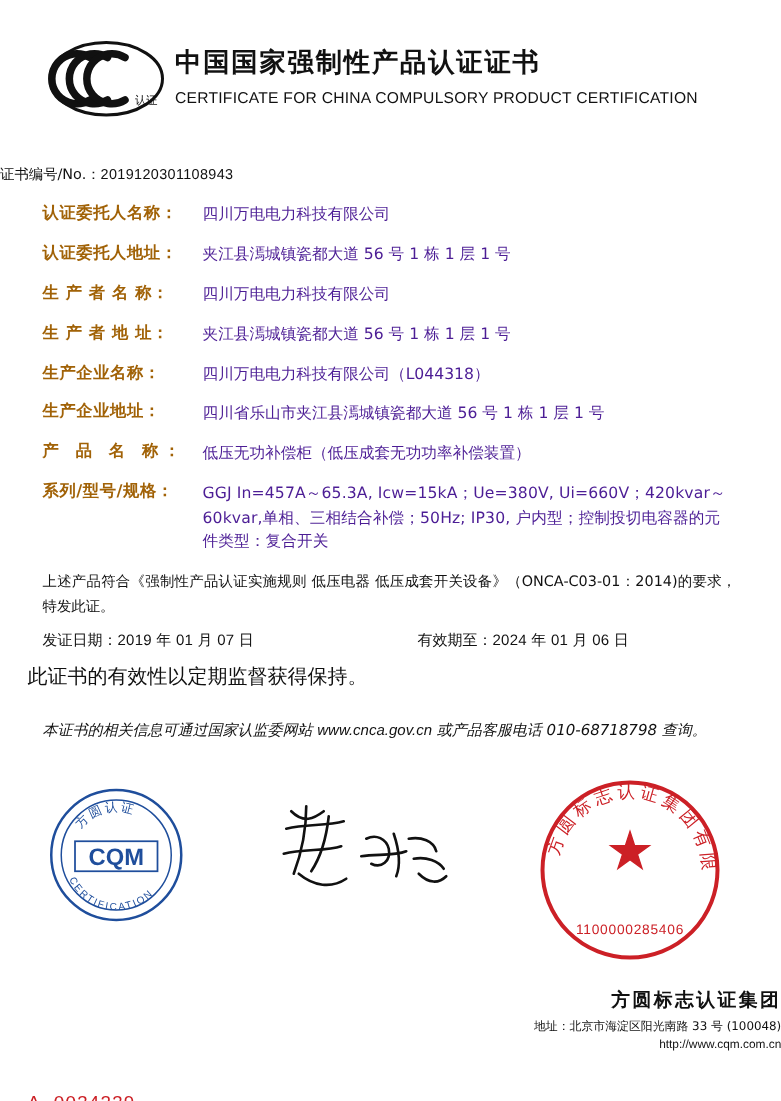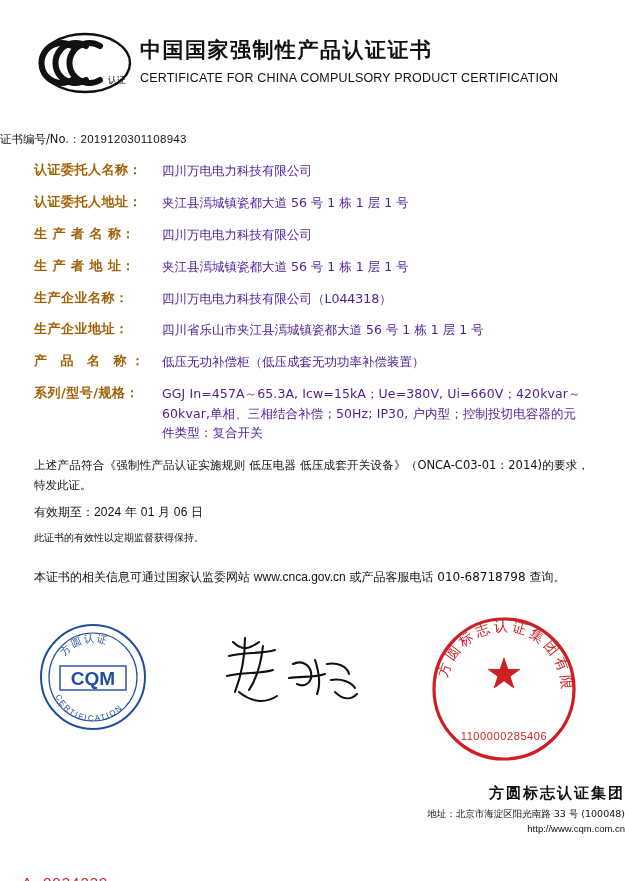--- a/index.html
+++ b/index.html
@@ -132,31 +132,32 @@
     font-family: "DejaVu Sans", sans-serif;
   }
   .dates-row .left { flex: 0 0 300px; }
   .dates-row .right { flex: 1 1 auto; }
   .dates-row .val {
     font-family: "Liberation Sans", sans-serif;
     letter-spacing: 0.2px;
   }
   .note {
     margin-top: 10px;
-    padding: 0 34px;
-    font-size: 10px;
+    padding: 0 22px;
+    font-size: 16px;
     color: #111;
     font-family: "DejaVu Sans", sans-serif;
   }
   .website-line {
     margin-top: 24px;
     padding: 0 34px;
     font-size: 12px;
     color: #111;
     font-family: "DejaVu Sans", sans-serif;
+    font-style: italic;
   }
   .website-line .url {
     font-family: "Liberation Sans", sans-serif;
   }
 
   
   .seal-area {
     position: relative;
     height: 168px;
     margin-top: 28px;
@@ -275,20 +276,23 @@
     </div>
     <div class="frow">
       <div class="flabel">系列/型号/规格：</div>
       <div class="fvalue mixed">GGJ  In=457A～65.3A, Icw=15kA；Ue=380V, Ui=660V；420kvar～60kvar,单相、三相结合补偿；50Hz; IP30, 户内型；控制投切电容器的元件类型：复合开关</div>
     </div>
   </div>
 
   <div class="para">上述产品符合《强制性产品认证实施规则 低压电器 低压成套开关设备》（ONCA-C03-01：2014)的要求，特发此证。</div>
 
   <div class="dates-row">
+    <div class="left">
+      <span>发证日期：</span><span class="val">2019 年 01 月 07 日</span>
+    </div>
     <div class="right">
       <span>有效期至：</span><span class="val">2024 年 01 月 06 日</span>
     </div>
   </div>
 
   <div class="note">此证书的有效性以定期监督获得保持。</div>
 
   <div class="website-line">
     <span>本证书的相关信息可通过国家认监委网站 </span><span class="url">www.cnca.gov.cn</span><span> 或产品客服电话 010-68718798 查询。</span>
   </div>

